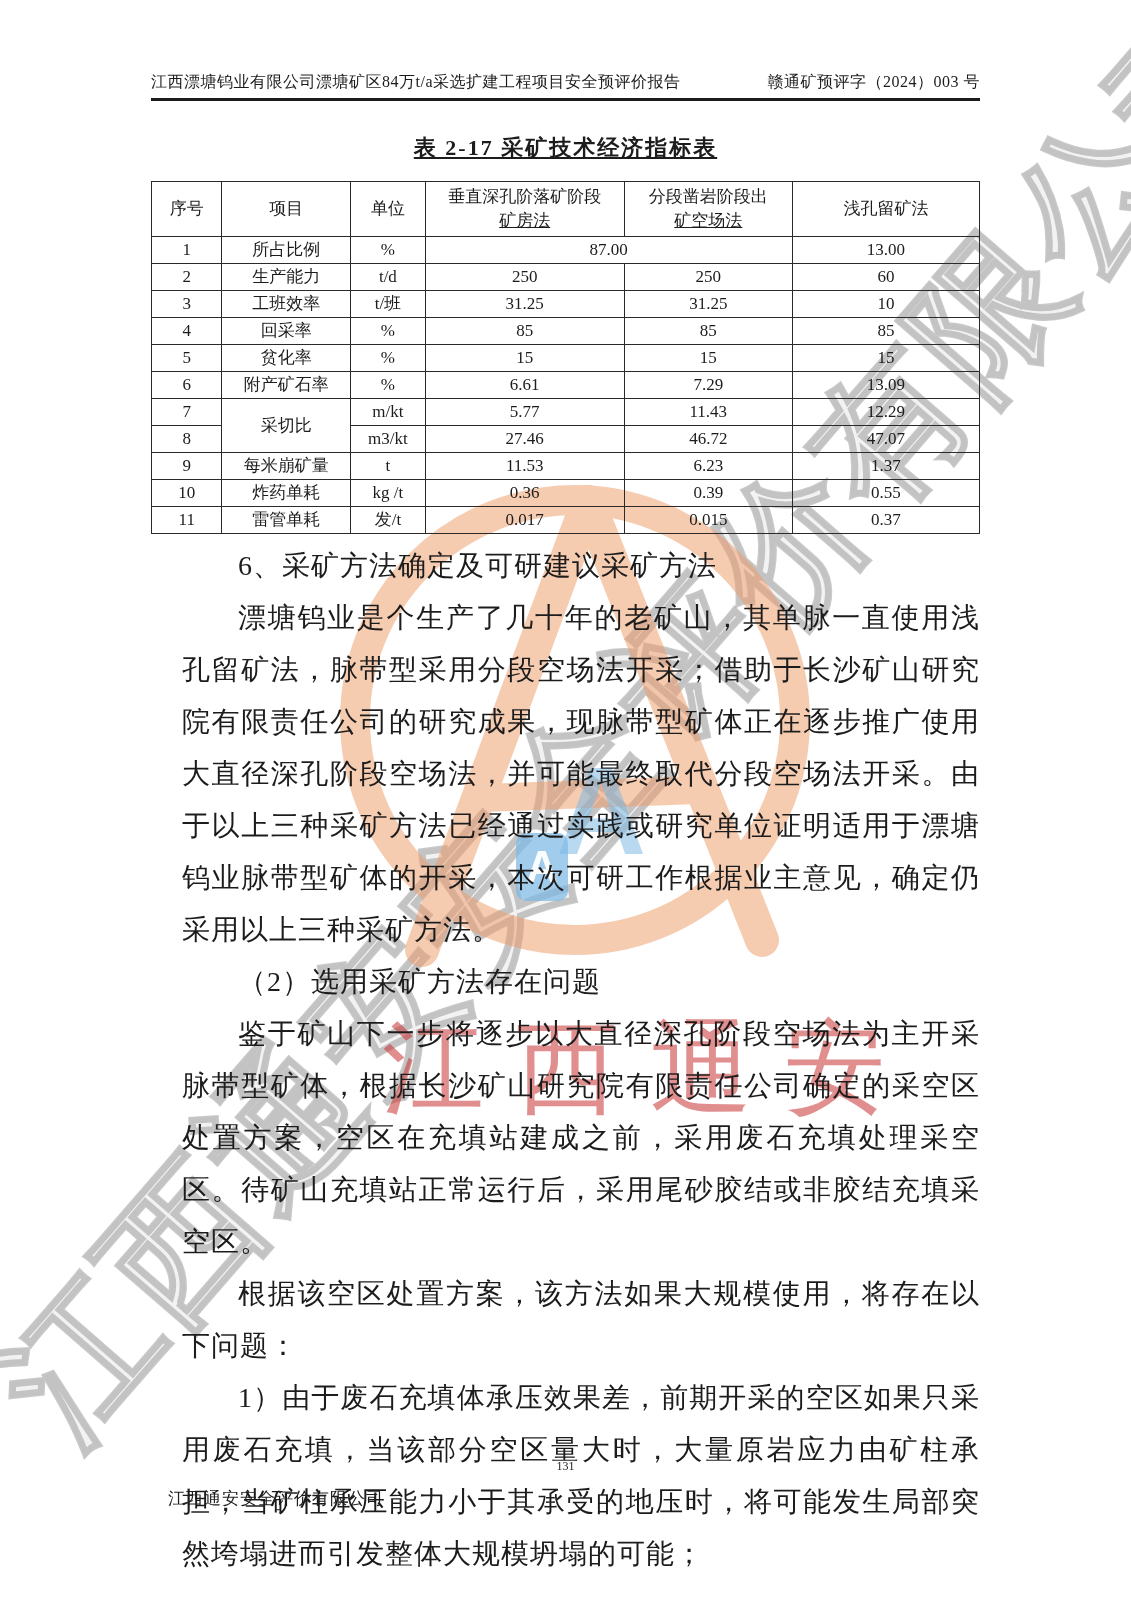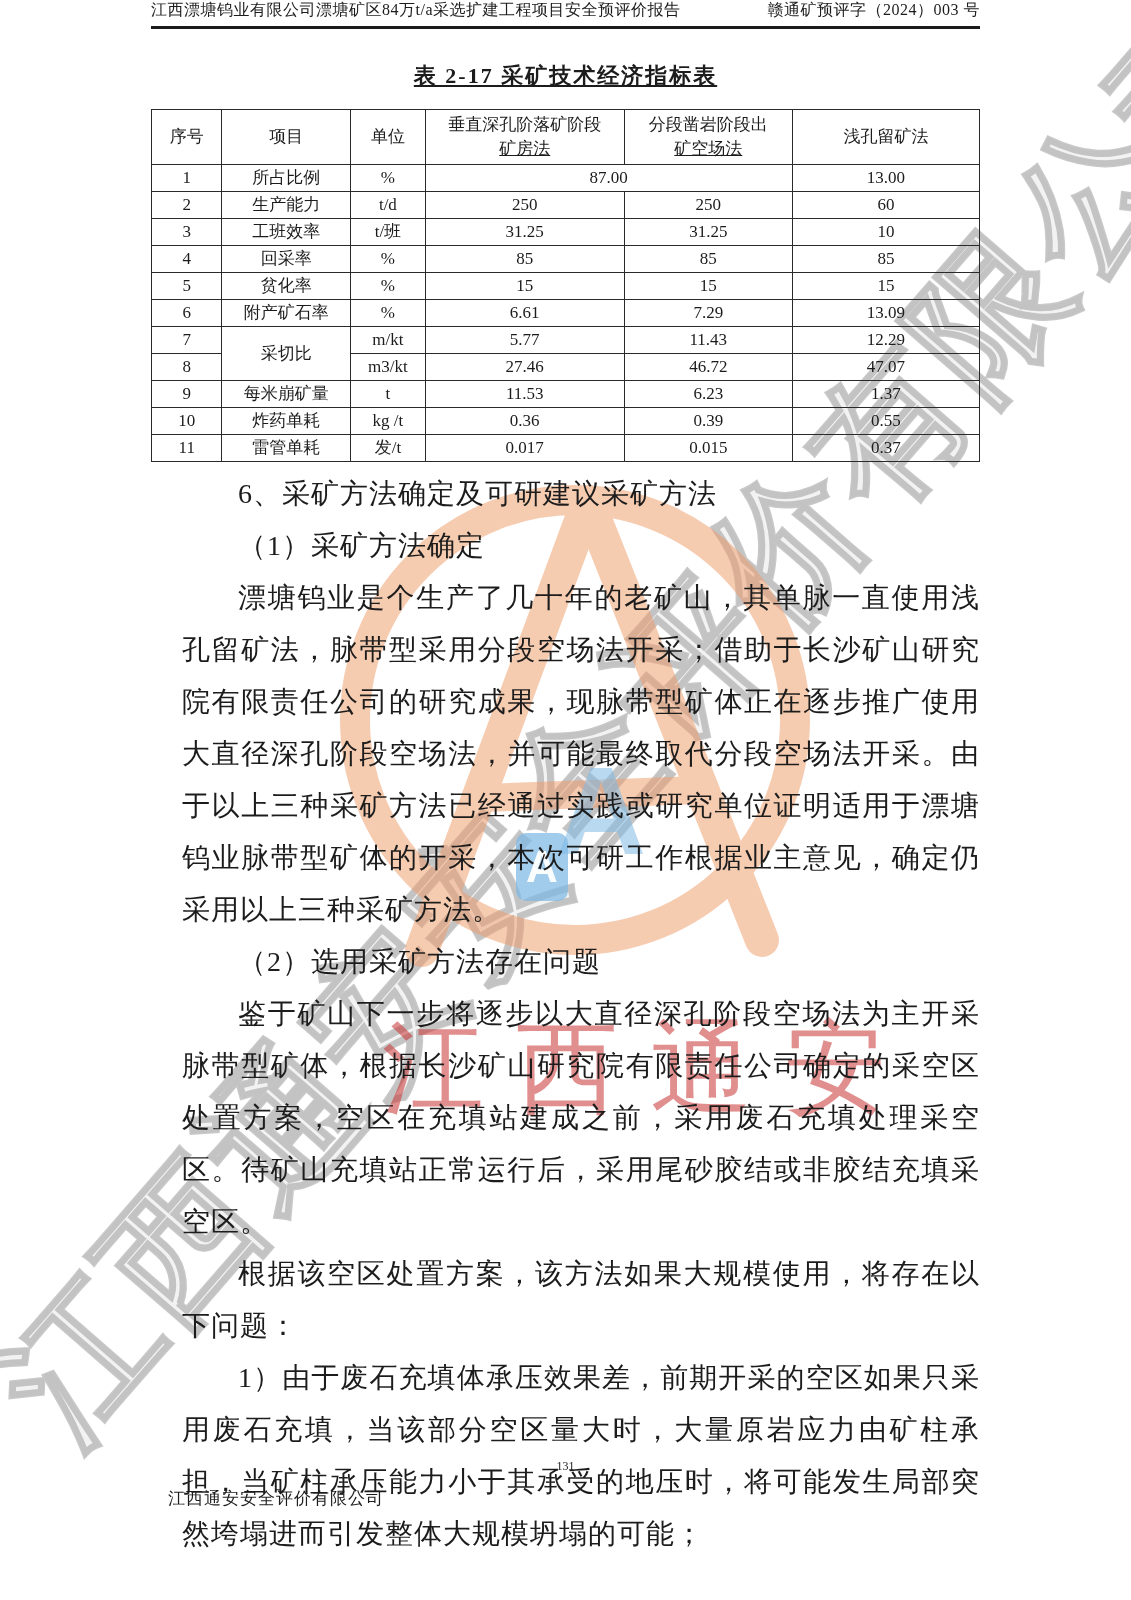--- a/index.html
+++ b/index.html
@@ -33,21 +33,21 @@
   }
   .wm-red{
     position:absolute;left:382px;top:1018px;white-space:nowrap;
     font-size:102px;font-weight:normal;letter-spacing:32px;line-height:1;
     color:rgba(200,50,50,0.55);
   }
   
   .content{position:relative;z-index:2;padding:0 151px;}
   .page-header{
     display:flex;justify-content:space-between;align-items:flex-start;
-    padding-bottom:5px;
+    padding-top:72px;padding-bottom:5px;
     border-bottom:3px solid #1b1b1b;
     font-size:16px;letter-spacing:0.5px;
   }
   .table-title{
     margin-top:32px;text-align:center;
     font-size:22px;font-weight:bold;letter-spacing:2px;text-decoration:underline;
   }
   table.indicators{
     margin-top:18px;width:100%;border-collapse:collapse;
     font-size:17px;
@@ -202,21 +202,20 @@
           <td>发/t</td>
           <td>0.017</td>
           <td>0.015</td>
           <td>0.37</td>
         </tr>
       </tbody>
     </table>
 
     <div class="bodytext">
       <p>6、采矿方法确定及可研建议采矿方法</p>
-      <p>（1）采矿方法确定</p>
       <p class="para">漂塘钨业是个生产了几十年的老矿山，其单脉一直使用浅孔留矿法，脉带型采用分段空场法开采；借助于长沙矿山研究院有限责任公司的研究成果，现脉带型矿体正在逐步推广使用大直径深孔阶段空场法，并可能最终取代分段空场法开采。由于以上三种采矿方法已经通过实践或研究单位证明适用于漂塘钨业脉带型矿体的开采，本次可研工作根据业主意见，确定仍采用以上三种采矿方法。</p>
       <p>（2）选用采矿方法存在问题</p>
       <p class="para">鉴于矿山下一步将逐步以大直径深孔阶段空场法为主开采脉带型矿体，根据长沙矿山研究院有限责任公司确定的采空区处置方案，空区在充填站建成之前，采用废石充填处理采空区。待矿山充填站正常运行后，采用尾砂胶结或非胶结充填采空区。</p>
       <p class="para">根据该空区处置方案，该方法如果大规模使用，将存在以下问题：</p>
       <p class="para">1）由于废石充填体承压效果差，前期开采的空区如果只采用废石充填，当该部分空区量大时，大量原岩应力由矿柱承担，当矿柱承压能力小于其承受的地压时，将可能发生局部突然垮塌进而引发整体大规模坍塌的可能；</p>
     </div>
   </div>
 
   <div class="page-number">131</div>
   <div class="footer-company">江西通安安全评价有限公司</div>

